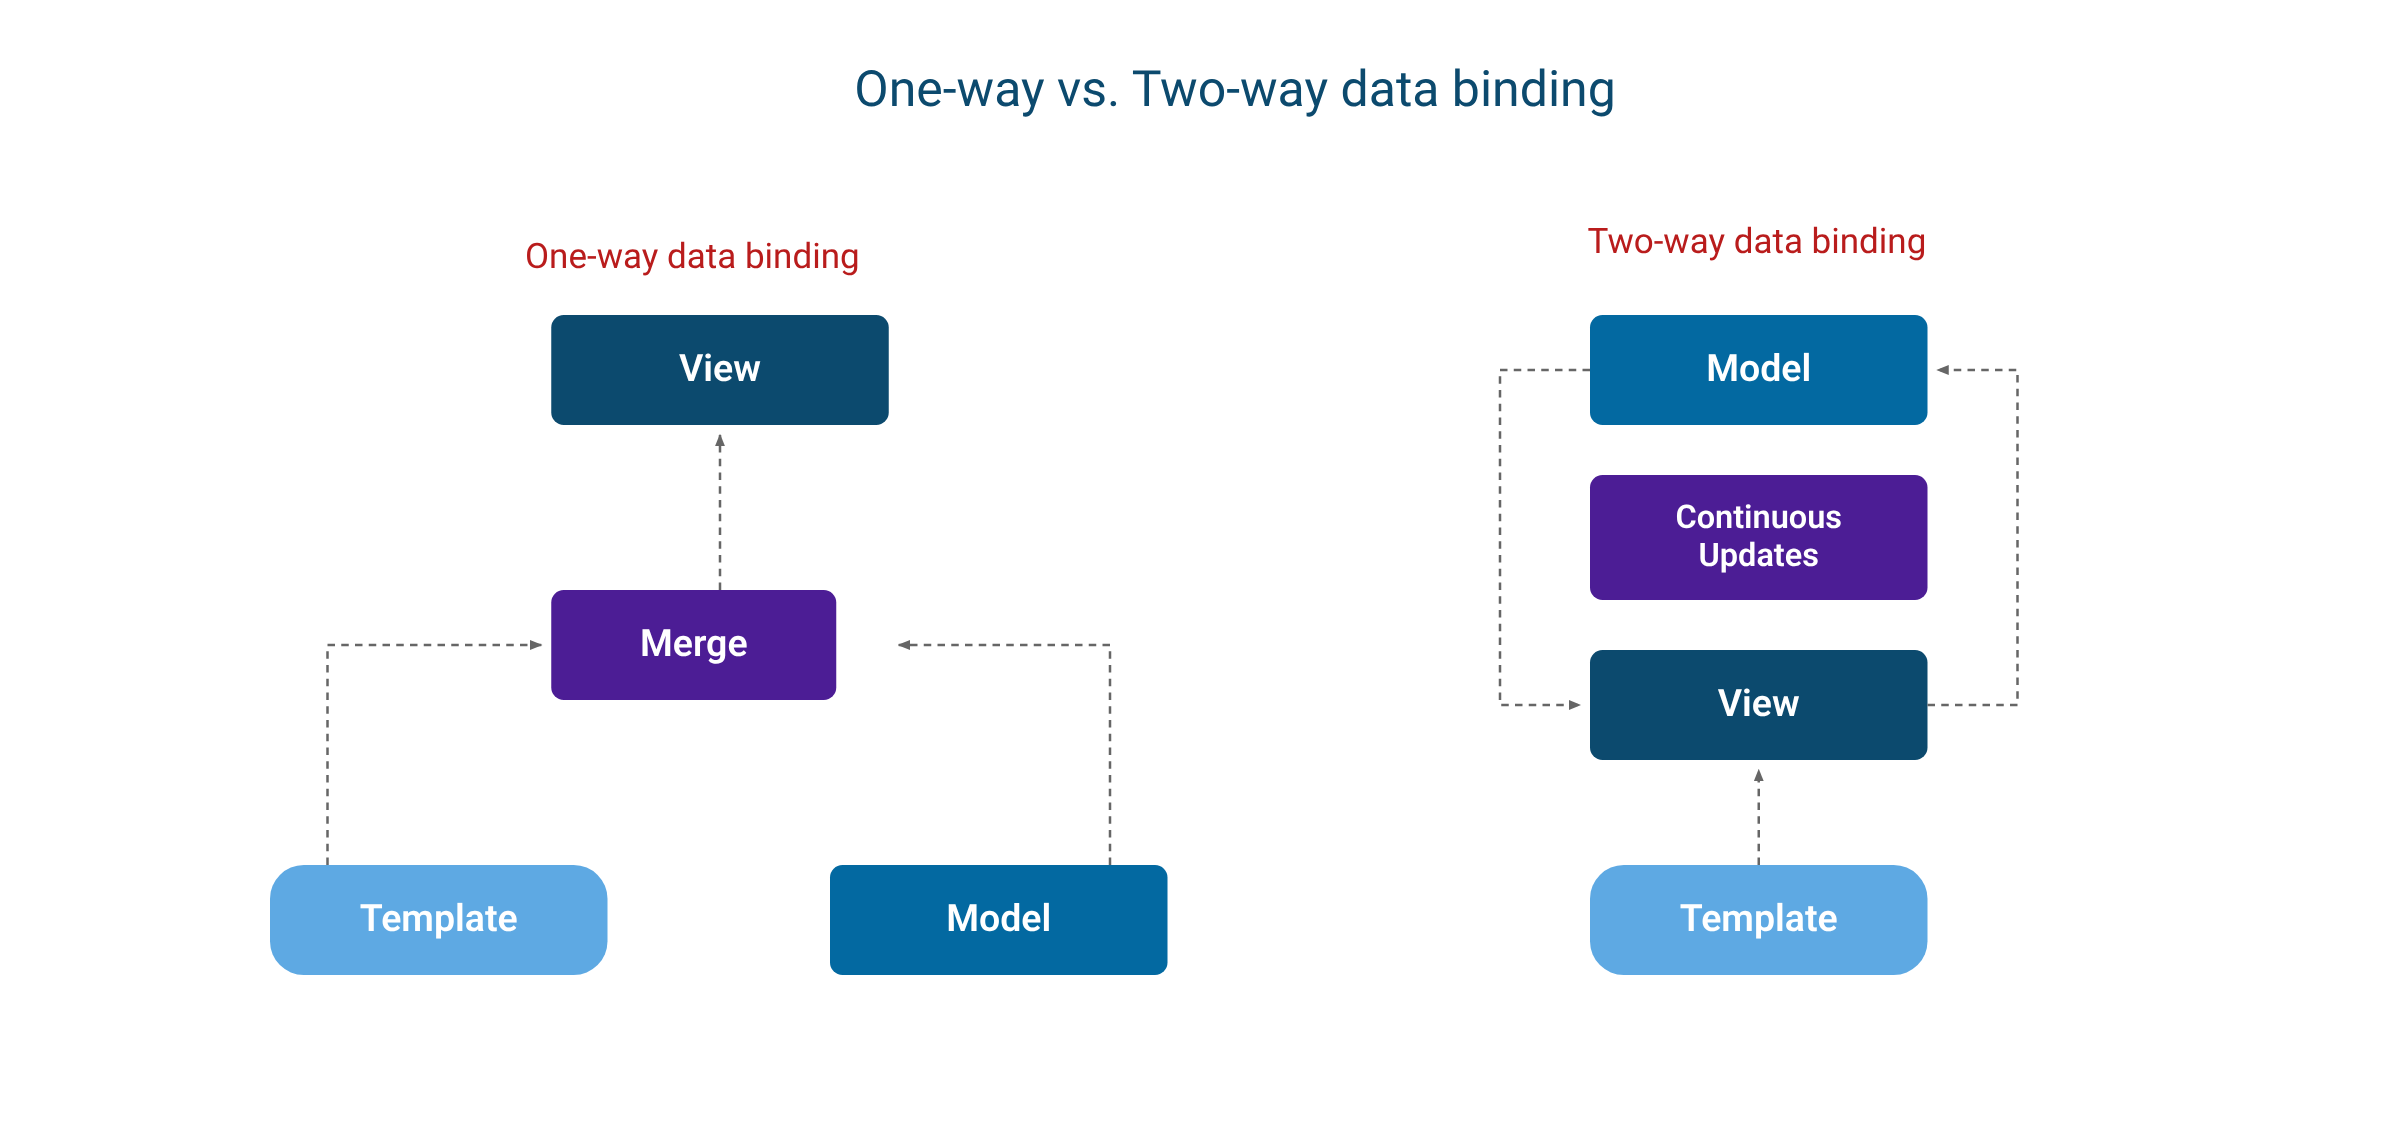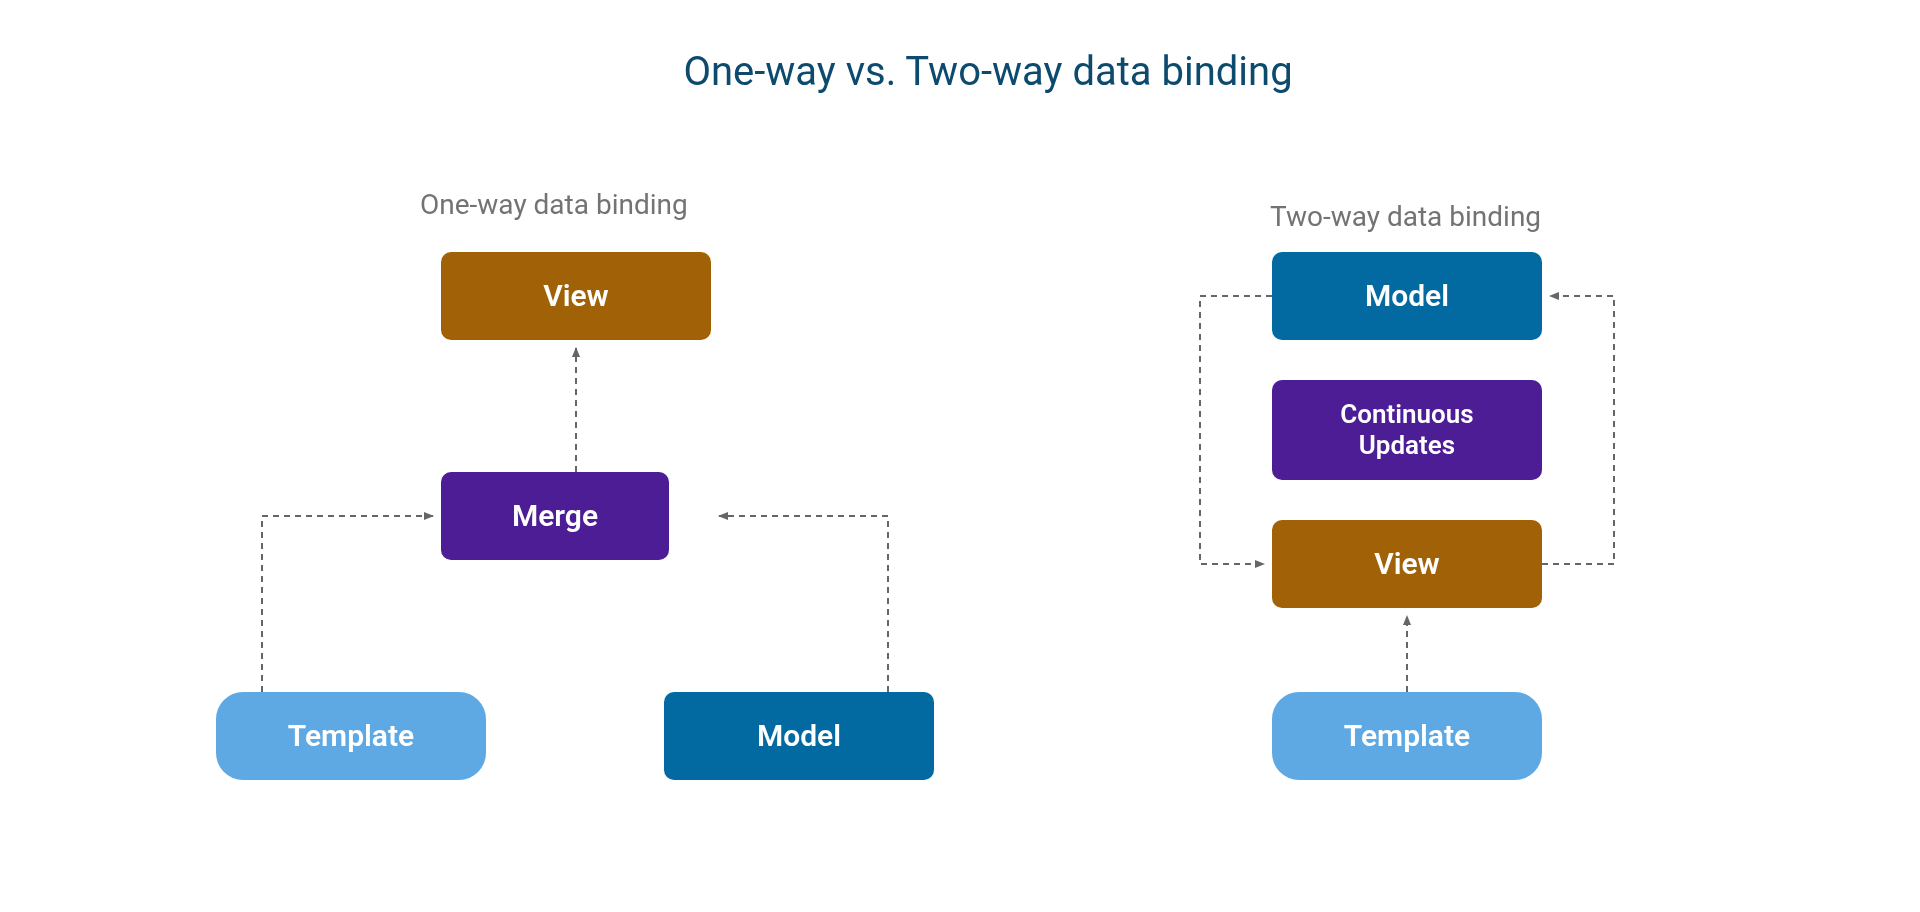--- a/index.html
+++ b/index.html
@@ -18,53 +18,53 @@
     text-align: center;
     font-size: 40px;
     font-weight: 400;
     color: #0c4a6e;
     margin-left: 28px;
   }
   .subtitle {
     position: absolute;
     font-size: 28px;
     font-weight: 400;
-    color: #737373;
+    color: #b91c1c;
   }
   .box {
     position: absolute;
     border-radius: 10px;
     color: #ffffff;
     font-size: 30px;
     font-weight: 600;
     display: flex;
     align-items: center;
     justify-content: center;
     text-align: center;
     line-height: 1.2;
   }
-  .box-blue-mid { background: #a16207; }
+  .box-blue-mid { background: #0c4a6e; }
   .box-cyan { background: #4c1d95; }
   .box-blue-light { background: #5ea9e3; border-radius: 27px; }
   .box-blue-strong { background: #0369a1; }
   svg.connectors {
     position: absolute;
     top: 0;
     left: 0;
     pointer-events: none;
   }
 </style>
 </head>
 <body>
 
 <div class="title">One-way vs. Two-way data binding</div>
 
 <div class="subtitle" style="left:420px; top:188px;">One-way data binding</div>
 
-<div class="subtitle" style="left:1270px; top:200px;">Two-way data binding</div>
+<div class="subtitle" style="left:1270px; top:176px;">Two-way data binding</div>
 
 <div class="box box-blue-mid" style="left:441px; top:252px; width:270px; height:88px;">View</div>
 
 <div class="box box-cyan" style="left:441px; top:472px; width:228px; height:88px;">Merge</div>
 
 <div class="box box-blue-light" style="left:216px; top:692px; width:270px; height:88px;">Template</div>
 
 <div class="box box-blue-strong" style="left:664px; top:692px; width:270px; height:88px;">Model</div>
 
 <div class="box box-blue-strong" style="left:1272px; top:252px; width:270px; height:88px;">Model</div>

